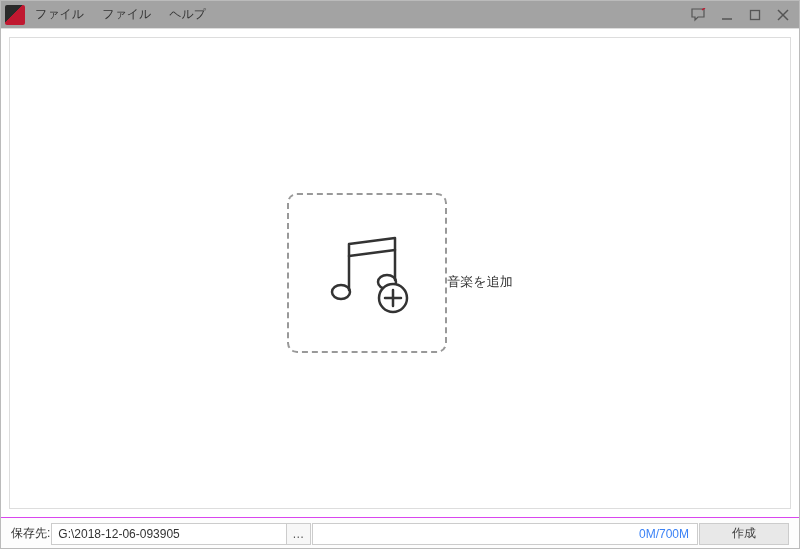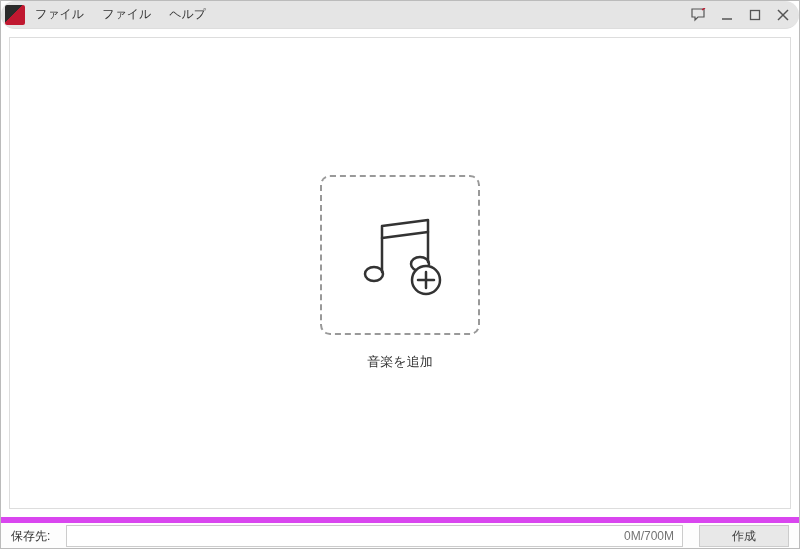--- a/index.html
+++ b/index.html
@@ -12,22 +12,21 @@
       height: 549px;
       overflow: hidden;
       border: 1px solid #bbb;
     }
     .titlebar {
       height: 28px;
       display: flex;
       align-items: center;
       padding: 0 8px 0 4px;
       border-bottom: 1px solid #ddd;
-      background: #e5e5e5;
-      border-radius: 14px;
+      background: #a3a3a3;
     }
     .app-icon {
       width: 20px;
       height: 20px;
       margin-right: 10px;
       background: linear-gradient(135deg, #2b2b2b 45%, #c01830 45%);
       border-radius: 2px;
       flex-shrink: 0;
     }
     .menu {
@@ -55,21 +54,21 @@
     }
     .content {
       height: 488px;
       padding: 8px;
     }
     .content-inner {
       width: 100%;
       height: 100%;
       border: 1px solid #ddd;
       display: flex;
-      flex-direction: column;
+      flex-direction: row;
       align-items: center;
       justify-content: center;
       background: #fff;
     }
     .dropzone {
       width: 160px;
       height: 160px;
       border: 2px dashed #999;
       border-radius: 10px;
       display: flex;
@@ -80,22 +79,22 @@
     .drop-label {
       margin-top: 18px;
       font-size: 13px;
       color: #333;
     }
     .footer {
       height: 32px;
       display: flex;
       align-items: center;
       padding: 0 10px;
-      gap: 16px;
-      border-top: 6px solid #d946ef;
+      gap: 1px;
+      border-top: 1px solid #d946ef;
       background: #fdfdfd;
     }
     .footer-label {
       color: #333;
       white-space: nowrap;
     }
     .path-field {
       display: flex;
       align-items: center;
       border: 1px solid #ccc;
@@ -124,21 +123,21 @@
       letter-spacing: 1px;
     }
     .progress {
       flex: 1;
       height: 22px;
       border: 1px solid #ccc;
       display: flex;
       align-items: center;
       justify-content: flex-end;
       padding: 0 8px;
-      color: #737373;
+      color: #3b82f6;
       background: #fff;
     }
     .create-btn {
       width: 90px;
       height: 22px;
       background: #e8e8e8;
       border: 1px solid #ccc;
       display: flex;
       align-items: center;
       justify-content: center;
@@ -196,17 +195,21 @@
           <line x1="68" y1="76" x2="84" y2="76" stroke="#333" stroke-width="2.5" stroke-linecap="round"></line>
         </svg>
       </span>
     </div>
     <div class="drop-label">音楽を追加</div>
   </div>
 </div>
 
 <div class="footer">
   <span class="footer-label">保存先:</span>
+  <div class="path-field">
+    <span class="path-text">G:\2018-12-06-093905</span>
+    <span class="browse-btn">…</span>
+  </div>
   <div class="progress">
     <span>0M/700M</span>
   </div>
   <div class="create-btn">作成</div>
 </div>
 
 </body></html>

